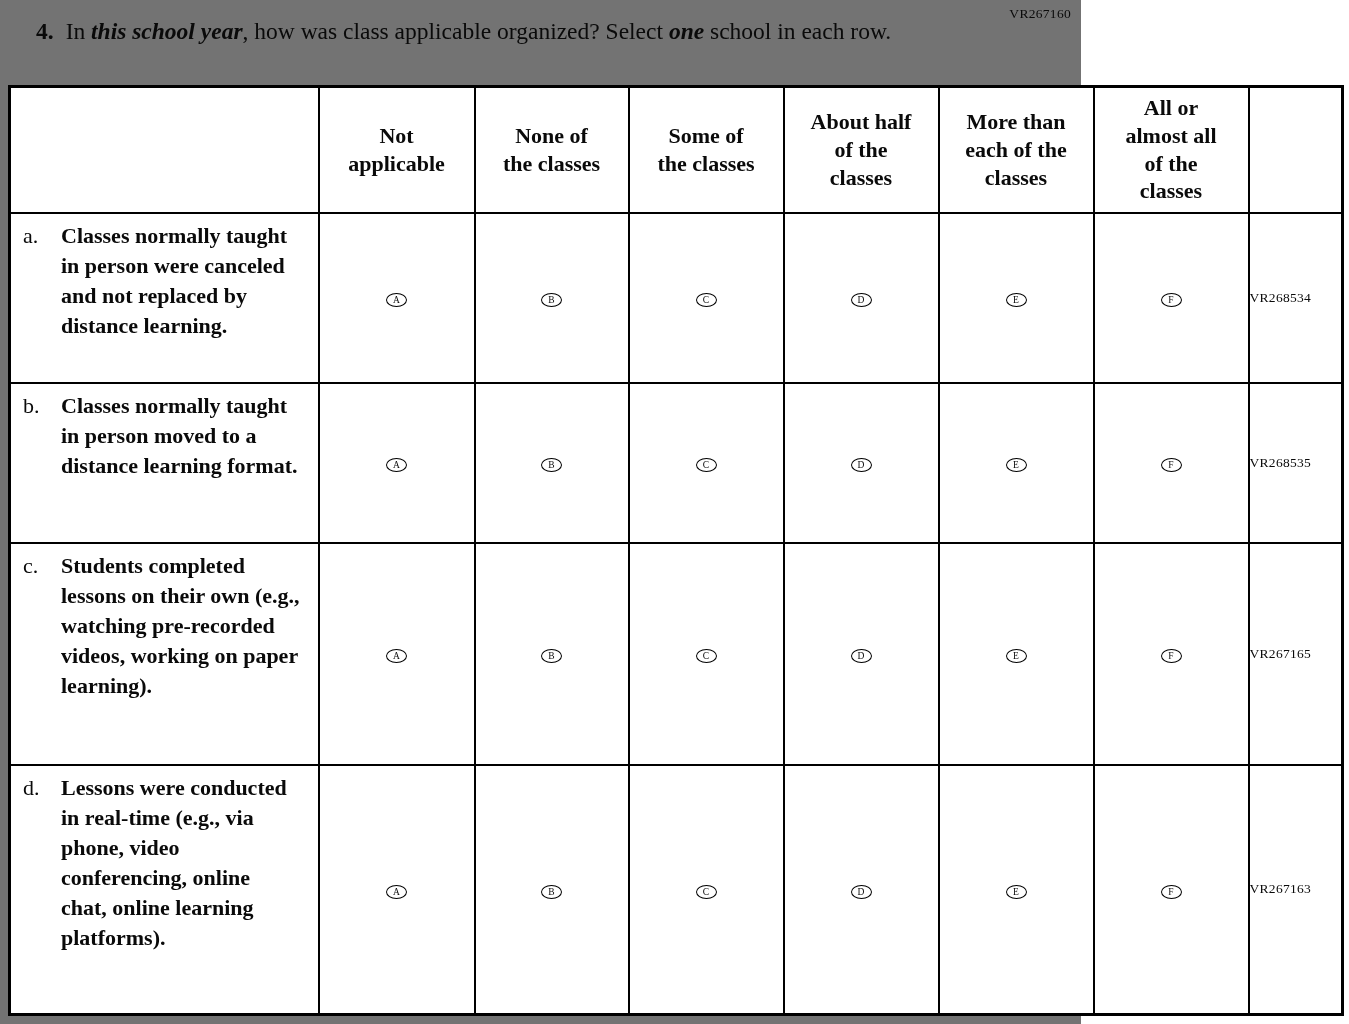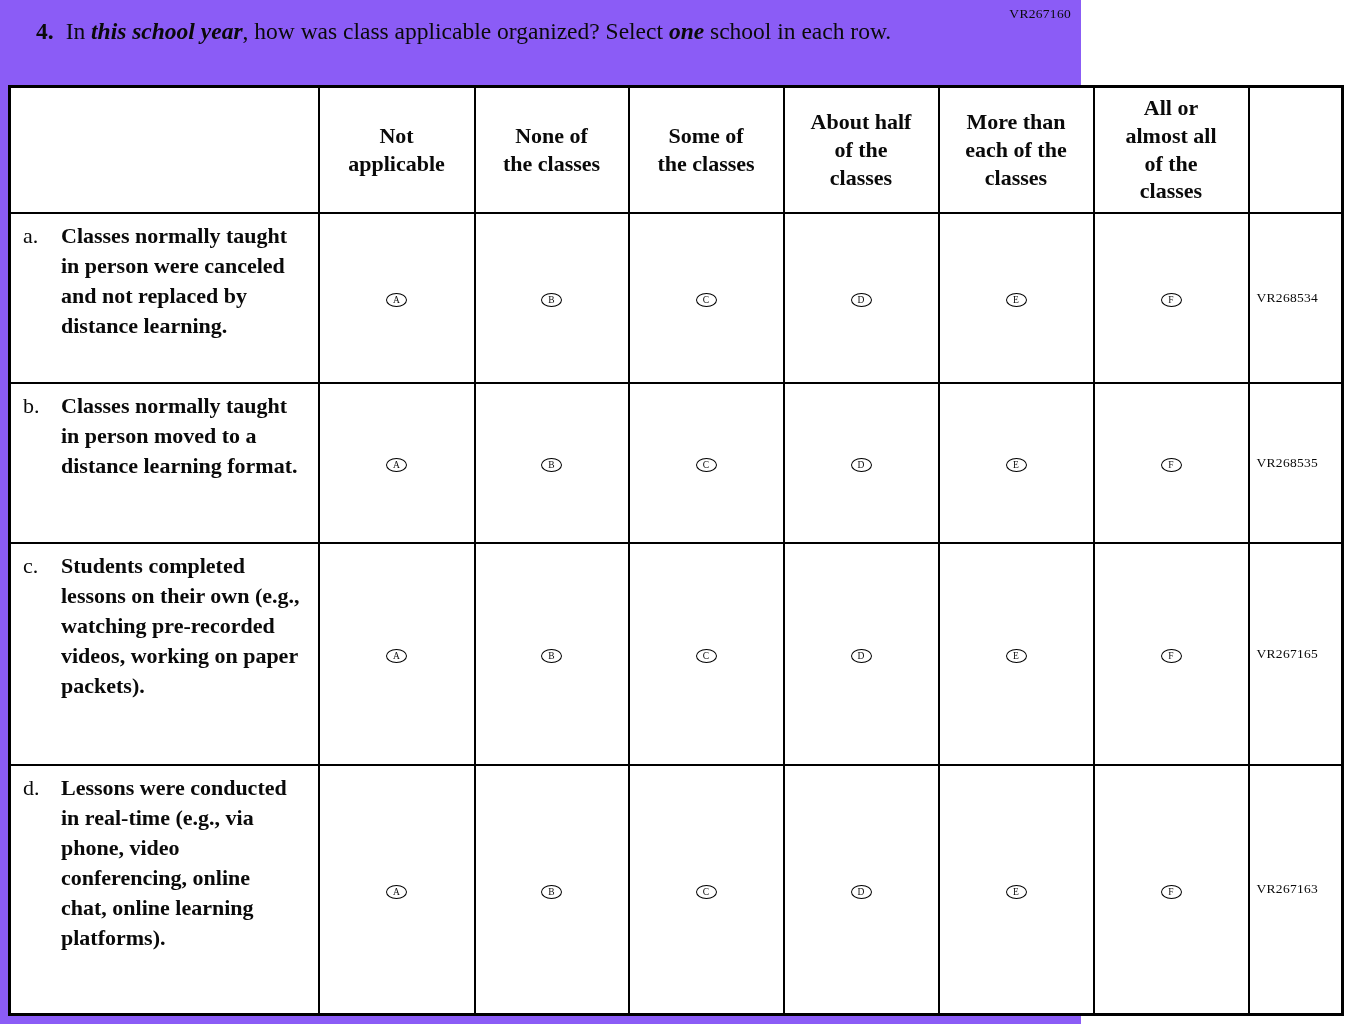--- a/index.html
+++ b/index.html
@@ -3,21 +3,21 @@
 <meta charset="utf-8">
 <style>
   * { margin: 0; padding: 0; box-sizing: border-box; }
   html, body {
     width: 1349px; height: 1024px;
     background: #ffffff;
     font-family: "Liberation Serif", "DejaVu Serif", serif;
     color: #0a0a0a;
     overflow: hidden;
   }
-  .page { position: relative; width: 1081px; height: 1024px; background: #8b5cf6; }
+  .page { position: relative; width: 1081px; height: 1024px; background: #737373; }
 
   .corner-code {
     position: absolute; top: 6px; right: 10px;
     font-size: 13.5px; letter-spacing: 0.3px;
   }
 
   .question {
     position: absolute; top: 16px; left: 36px;
     font-size: 23.5px; line-height: 1.3;
   }
@@ -71,21 +71,20 @@
   }
   .bubble-letter {
     font-size: 9.5px; line-height: 1;
     font-family: "Liberation Serif", "DejaVu Serif", serif;
     transform: translateY(0.5px);
   }
 
   td.code-cell {
     vertical-align: middle;
     text-align: left;
-    padding-left: 7px;
     font-size: 13.5px;
     letter-spacing: 0.3px;
   }
 </style>
 </head>
 <body>
 
 <div class="page">
 
   <div class="corner-code">VR267160</div>
@@ -185,21 +184,21 @@
         <td class="bubble-cell"><span class="bubble">
               <span class="bubble-letter">F</span>
             </span></td>
         <td class="code-cell">VR268535</td>
       </tr>
 
       <tr class="h-c">
         <td class="label-cell">
           <div class="label-inner">
             <span class="row-letter">c.</span>
-            <span class="row-text">Students completed lessons on their own (e.g., watching pre-recorded videos, working on paper packets).</span>
+            <span class="row-text">Students completed lessons on their own (e.g., watching pre-recorded videos, working on paper learning).</span>
           </div>
         </td>
         <td class="bubble-cell"><span class="bubble">
               <span class="bubble-letter">A</span>
             </span></td>
         <td class="bubble-cell"><span class="bubble">
               <span class="bubble-letter">B</span>
             </span></td>
         <td class="bubble-cell"><span class="bubble">
               <span class="bubble-letter">C</span>

